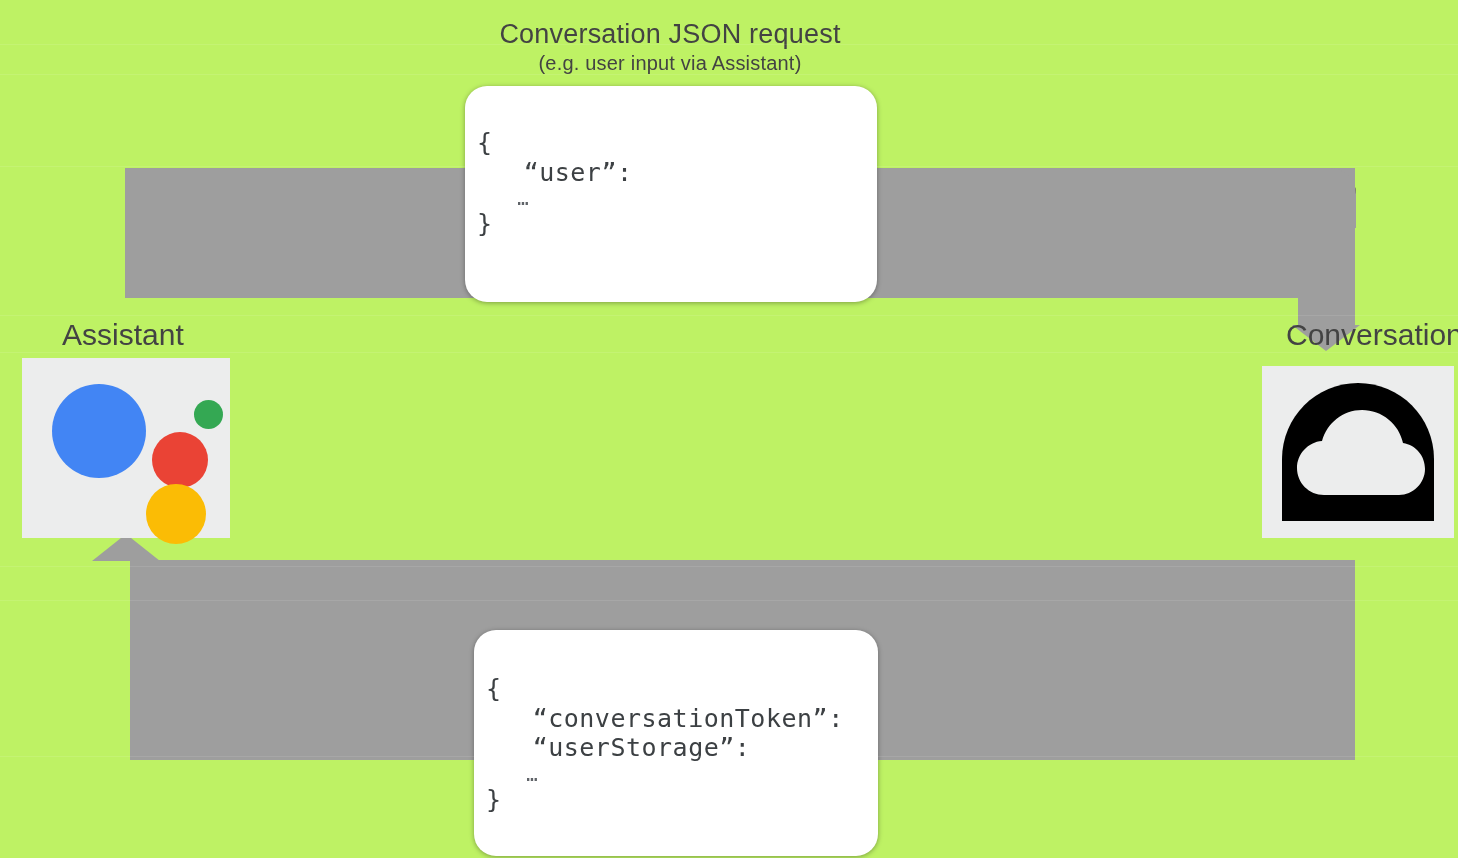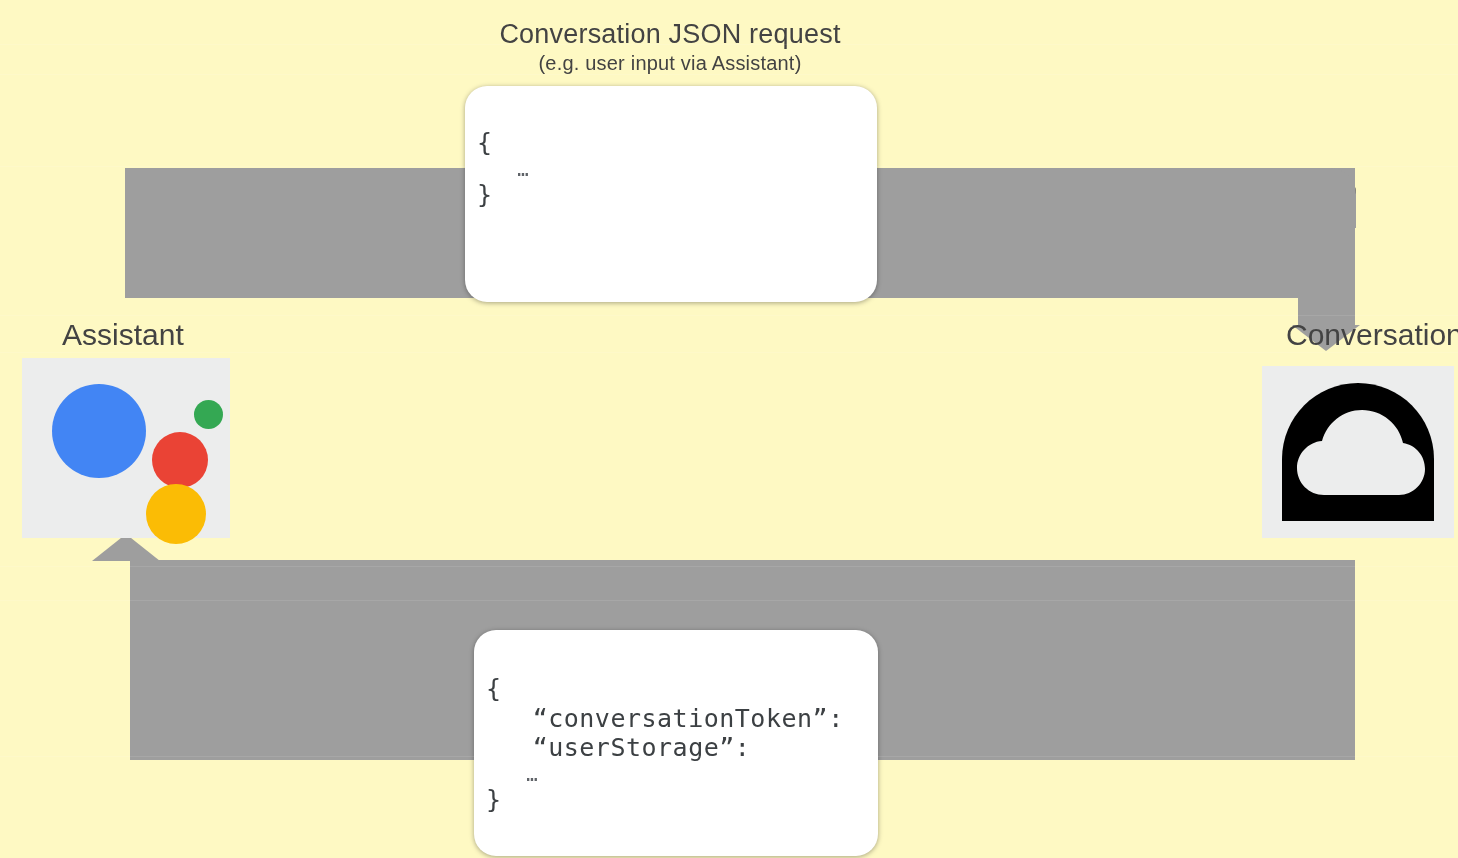--- a/index.html
+++ b/index.html
@@ -7,21 +7,21 @@
     padding: 0;
     background: #000000;
   }
   body {
     font-family: "Liberation Sans", sans-serif;
   }
   #stage {
     position: relative;
     width: 1458px;
     height: 858px;
-    background: #fef9c3;
+    background: #bef264;
     overflow: hidden;
   }
 
   
   .arrow-band {
     position: absolute;
     background: #9e9e9e;
   }
 
   
@@ -230,20 +230,21 @@
     <svg id="cloud-glyph" width="160" height="150" viewBox="0 0 160 150">
       <path d="M80 6 C 122 6 156 40 156 82 L156 144 L4 144 L4 82 C4 40 38 6 80 6 Z" fill="#000000"></path>
       <path d="M112 118 L46 118 C 31 118 19 106 19 91 C 19 77 30 65 44 64
                C 49 46 65 33 84 33 C 104 33 121 47 125 66
                C 138 68 147 79 147 92 C 147 106 135 118 121 118 Z" fill="#eceded"></path>
     </svg>
   </div>
 
   <div class="code-card" id="code-request">
     <div class="code-line">{</div>
+    <div class="code-line">   “user”:</div>
     <div class="code-line ellipsis">   …</div>
     <div class="code-line">}</div>
   </div>
 
   <div class="code-card" id="code-response">
     <div class="code-line">{</div>
     <div class="code-line">   “conversationToken”:</div>
     <div class="code-line">   “userStorage”:</div>
     <div class="code-line ellipsis">   …</div>
     <div class="code-line">}</div>

